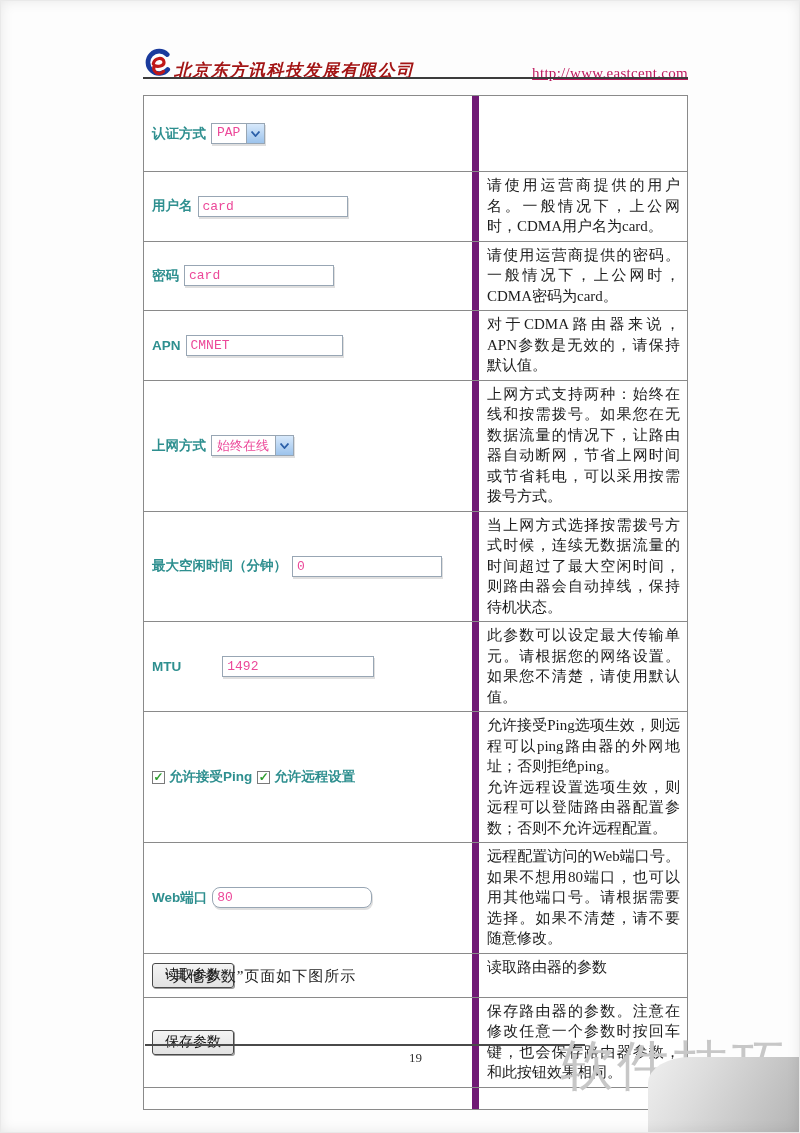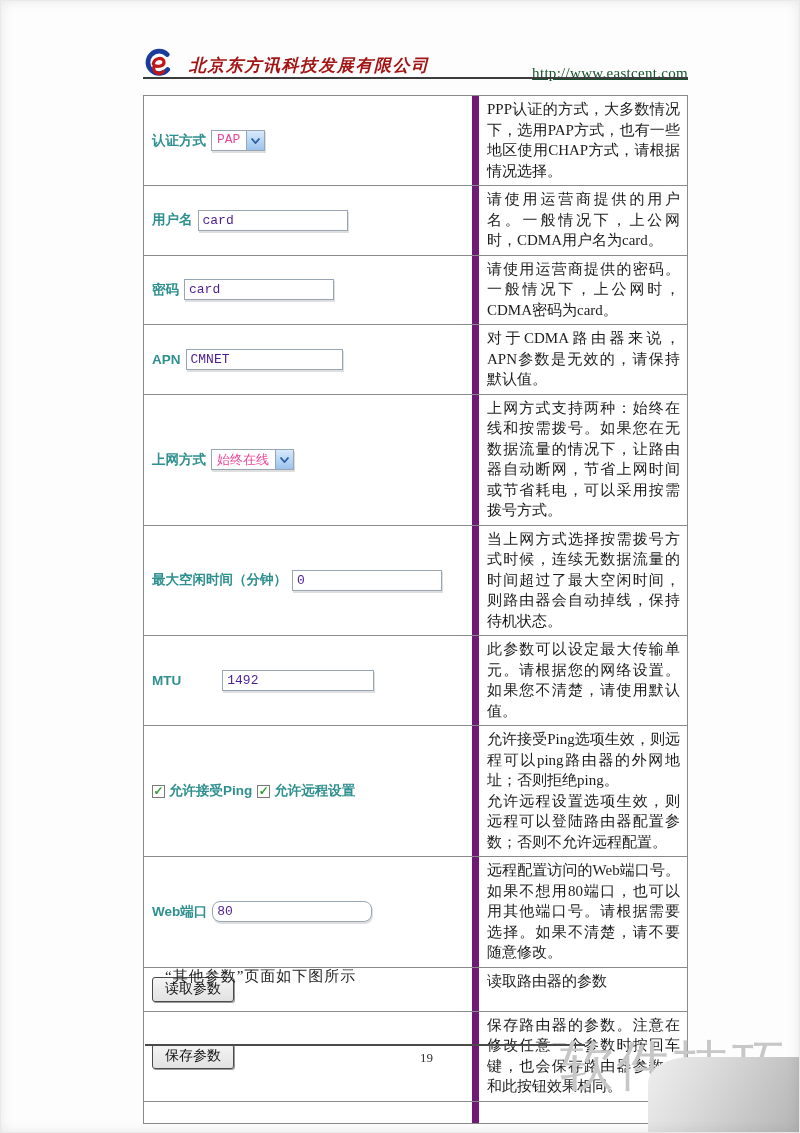--- a/index.html
+++ b/index.html
@@ -10,27 +10,27 @@
     font-family:"Liberation Sans", sans-serif;
   }
   .scan-edge {
     position:absolute; inset:0; pointer-events:none; z-index:9;
     box-shadow: inset 0 0 0 1px #e9e9e9, inset 0 0 14px rgba(0,0,0,0.10);
   }
 
   
   .header { position:absolute; left:143px; top:48px; width:545px; }
   .header-row { display:flex; justify-content:space-between; align-items:flex-end; }
-  .brand { display:flex; align-items:center; gap:18px; }
+  .brand { display:flex; align-items:flex-end; gap:3px; }
   .company {
     font-family:"Liberation Serif", serif; font-style:italic; font-weight:bold;
     color:#a31515; font-size:17px; letter-spacing:1.5px; white-space:nowrap;
   }
   .url {
-    font-family:"Liberation Serif", serif; color:#14532d; font-size:15px;
+    font-family:"Liberation Serif", serif; color:#be185d; font-size:15px;
     text-decoration:underline; letter-spacing:0.3px;
   }
   .header-rule { position:absolute; left:143px; top:77px; width:545px; height:0; border-top:2px solid #3c3c3c; }
 
   
   .paramtable {
     position:absolute; left:143px; top:95px; width:545px;
     border:1px solid #8a8a8a; border-bottom:none; background:#fff;
   }
   .trow { display:flex; border-bottom:1px solid #8a8a8a; }
@@ -39,21 +39,21 @@
     padding:6px 8px; display:flex; align-items:center; gap:5px; flex-wrap:wrap;
   }
   .cell-right {
     flex:1; padding:3px 7px 4px 8px;
     font-family:"Liberation Serif", serif; font-size:15px; line-height:20.5px;
     text-align:justify; color:#1c1c1c;
   }
   .cell-right p + p { margin-top:0; }
   .flabel { color:#2e8f8f; font-weight:bold; font-size:13.5px; white-space:nowrap; }
   .tinput {
-    height:21px; border:1px solid #98a6b4; background:#fff; color:#4c1d95;
+    height:21px; border:1px solid #98a6b4; background:#fff; color:#ec4899;
     font-family:"Liberation Mono", monospace; font-size:13px; padding:1px 4px;
     box-shadow:1px 2px 0 rgba(140,140,140,0.28);
   }
   .tselect {
     display:inline-flex; align-items:stretch; height:21px;
     border:1px solid #98a6b4; background:#fff;
     box-shadow:1px 2px 0 rgba(140,140,140,0.28);
   }
   .tselect .val {
     padding:1px 6px 0 5px; font-size:13px; color:#ec4899; white-space:nowrap;
@@ -77,21 +77,21 @@
     box-shadow:1px 1px 0 #9a9a9a;
   }
 
   
   .caption {
     position:absolute; left:165px; top:967px; font-family:"Liberation Serif", serif;
     font-size:15px; color:#222; letter-spacing:1px;
   }
   .footer-rule { position:absolute; left:145px; top:1044px; width:440px; border-top:2px solid #4a4a4a; }
   .page-number {
-    position:absolute; left:154px; top:1050px; width:545px; text-align:center;
+    position:absolute; left:143px; top:1050px; width:545px; text-align:center;
     font-family:"Liberation Serif", serif; font-size:13px; color:#333;
   }
 
   
   .watermark {
     position:absolute; left:560px; top:1030px; z-index:1;
     font-family:"Liberation Serif", serif; font-size:54px; color:#c7c7c7;
     letter-spacing:3px; white-space:nowrap;
   }
   .smudge {
@@ -128,21 +128,20 @@
         <span class="flabel">认证方式</span>
         <span class="tselect">
           <span class="val">PAP</span>
           <span class="arrow">
             <svg width="9" height="6" viewBox="0 0 9 6">
                 <path d="M0.5 0.5 L4.5 5 L8.5 0.5" stroke="#2b5fa8" stroke-width="1.8" fill="none"></path>
               </svg>
           </span>
         </span>
       </div>
-      <div class="cell-right">PPP认证的方式，大多数情况下，选用PAP方式，也有一些地区使用CHAP方式，请根据情况选择。</div>
     </div>
 
     <div class="trow" style="min-height:63px;">
       <div class="cell-left">
         <span class="flabel">用户名</span>
         <input class="tinput" style="width: 150px;" value="card">
       </div>
       <div class="cell-right">请使用运营商提供的用户名。一般情况下，上公网时，CDMA用户名为card。</div>
     </div>
 

